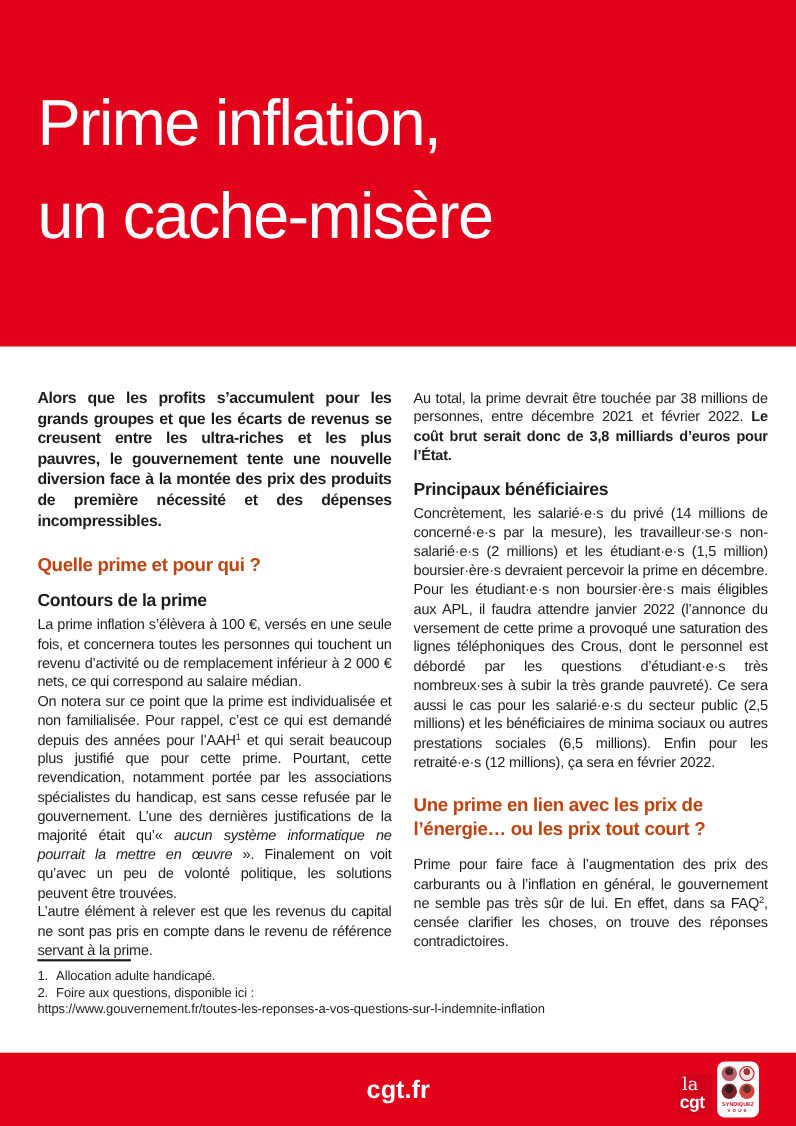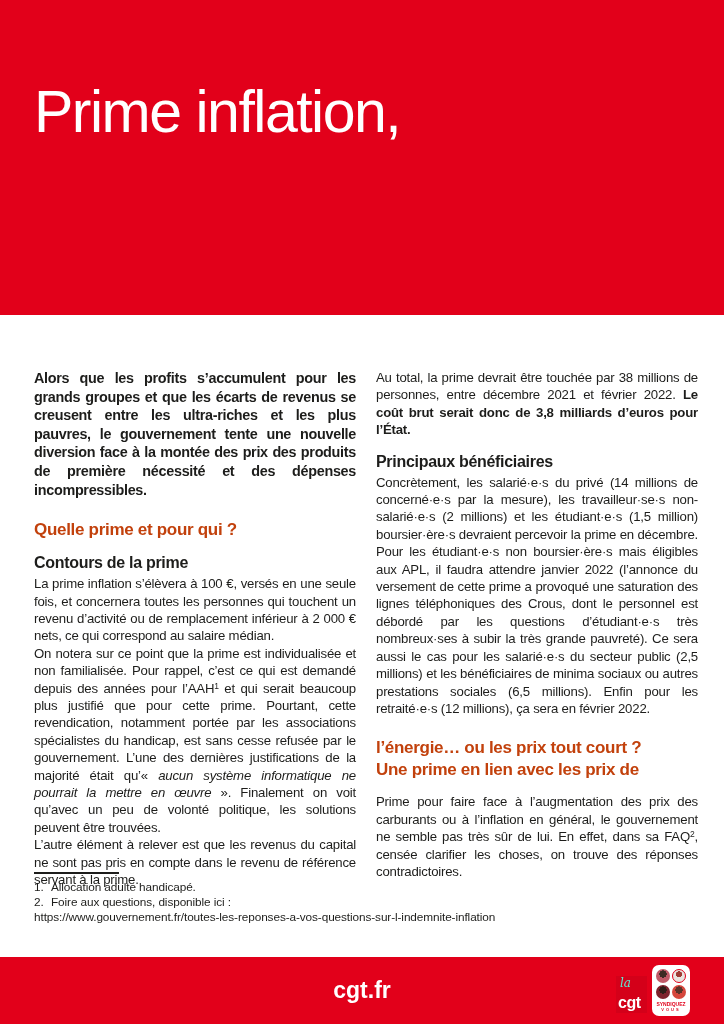--- a/index.html
+++ b/index.html
@@ -25,21 +25,21 @@
     font-size: 59px; line-height: 84px;
     font-weight: normal; color: #ffffff;
     letter-spacing: -1.5px;
   }
   .title-line { display: block; }
 
   
   .columns {
     position: absolute; top: 315px; left: 0;
     width: 724px;
-    padding: 54px 26px 0 34px;
+    padding: 38px 26px 0 34px;
     display: flex; gap: 20px; justify-content: flex-end;
   }
   .col { flex: 0 0 322px; width: 322px; }
   .body {
     margin: 0;
     font-size: 13.2px; line-height: 17.4px;
     letter-spacing: -0.2px;
     text-align: justify;
     hyphens: auto; -webkit-hyphens: auto;
   }
@@ -100,21 +100,21 @@
     display: flex; align-items: center; gap: 5px;
   }
   .cgt-logo {
     position: relative;
     width: 31px; height: 37px;
     background: #d40019;
     margin-top: 8px;
   }
   .cgt-la {
     position: absolute; top: 0; left: 4px;
-    color: #5eead4; font-size: 12px; font-style: italic;
+    color: #ffffff; font-size: 16px; 
     font-family: "DejaVu Serif", serif;
   }
   .cgt-txt {
     position: absolute; bottom: 1px; left: 2px;
     color: #ffffff; font-weight: bold; font-size: 16px;
     letter-spacing: -0.5px;
   }
   .synd-logo {
     width: 38px; height: 51px;
     background: #ffffff;
@@ -143,41 +143,42 @@
   }
 </style>
 </head>
 <body>
 
 <div class="page">
 
   <header class="banner">
     <h1 class="title">
       <span class="title-line">Prime inflation,</span>
+      <span class="title-line">un cache-misère</span>
     </h1>
   </header>
 
   <main class="columns">
 
     <section class="col">
       <p class="intro">Alors que les profits s’accumulent pour les grands groupes et que les écarts de revenus se creusent entre les ultra-riches et les plus pauvres, le gouvernement tente une nouvelle diversion face à la montée des prix des produits de première nécessité et des dépenses incompressibles.</p>
       <h2 class="red-head">Quelle prime et pour qui ?</h2>
       <h3 class="subhead">Contours de la prime</h3>
       <p class="body">La prime inflation s’élèvera à 100 €, versés en une seule fois, et concernera toutes les personnes qui touchent un revenu d’activité ou de remplacement inférieur à 2 000 € nets, ce qui correspond au salaire médian.</p>
       <p class="body"><span>On notera sur ce point que la prime est individualisée et non familialisée. Pour rappel, c’est ce qui est demandé depuis des années pour l’AAH</span><sup>1</sup><span> et qui serait beaucoup plus justifié que pour cette prime. Pourtant, cette revendication, notamment portée par les associations spécialistes du handicap, est sans cesse refusée par le gouvernement. L’une des dernières justifications de la majorité était qu’« </span><em>aucun système informatique ne pourrait la mettre en œuvre</em><span> ». Finalement on voit qu’avec un peu de volonté politique, les solutions peuvent être trouvées.</span></p>
       <p class="body">L’autre élément à relever est que les revenus du capital ne sont pas pris en compte dans le revenu de référence servant à la prime.</p>
     </section>
 
     <section class="col">
       <p class="body"><span>Au total, la prime devrait être touchée par 38 millions de personnes, entre décembre 2021 et février 2022. </span><strong>Le coût brut serait donc de 3,8 milliards d’euros pour l’État.</strong></p>
       <h3 class="subhead subhead-mt">Principaux bénéficiaires</h3>
       <p class="body">Concrètement, les salarié·e·s du privé (14 millions de concerné·e·s par la mesure), les travailleur·se·s non-salarié·e·s (2 millions) et les étudiant·e·s (1,5 million) boursier·ère·s devraient percevoir la prime en décembre. Pour les étudiant·e·s non boursier·ère·s mais éligibles aux APL, il faudra attendre janvier 2022 (l’annonce du versement de cette prime a provoqué une saturation des lignes téléphoniques des Crous, dont le personnel est débordé par les questions d’étudiant·e·s très nombreux·ses à subir la très grande pauvreté). Ce sera aussi le cas pour les salarié·e·s du secteur public (2,5 millions) et les bénéficiaires de minima sociaux ou autres prestations sociales (6,5 millions). Enfin pour les retraité·e·s (12 millions), ça sera en février 2022.</p>
       <h2 class="red-head red-head-2">
+        <span class="head-line">Une prime en lien avec les prix de</span>
         <span class="head-line">l’énergie… ou les prix tout court ?</span>
-        <span class="head-line">Une prime en lien avec les prix de</span>
       </h2>
       <p class="body"><span>Prime pour faire face à l’augmentation des prix des carburants ou à l’inflation en général, le gouvernement ne semble pas très sûr de lui. En effet, dans sa FAQ</span><sup>2</sup><span>, censée clarifier les choses, on trouve des réponses contradictoires.</span></p>
     </section>
 
   </main>
 
   <aside class="footnotes">
     <div class="fn-rule"></div>
     <div class="fn-line"><span class="fn-marker">1.</span><span>Allocation adulte handicapé.</span></div>
     <div class="fn-line"><span class="fn-marker">2.</span><span>Foire aux questions, disponible ici :</span></div>

